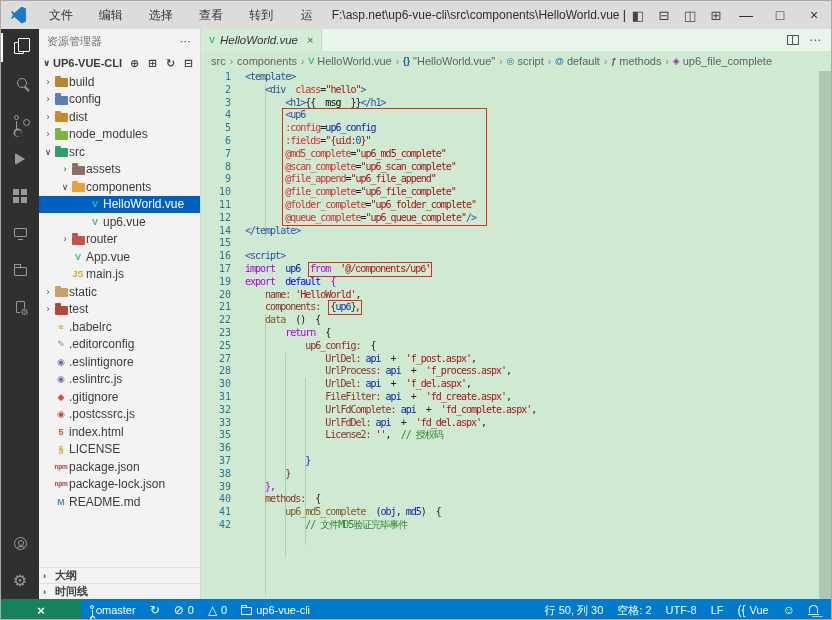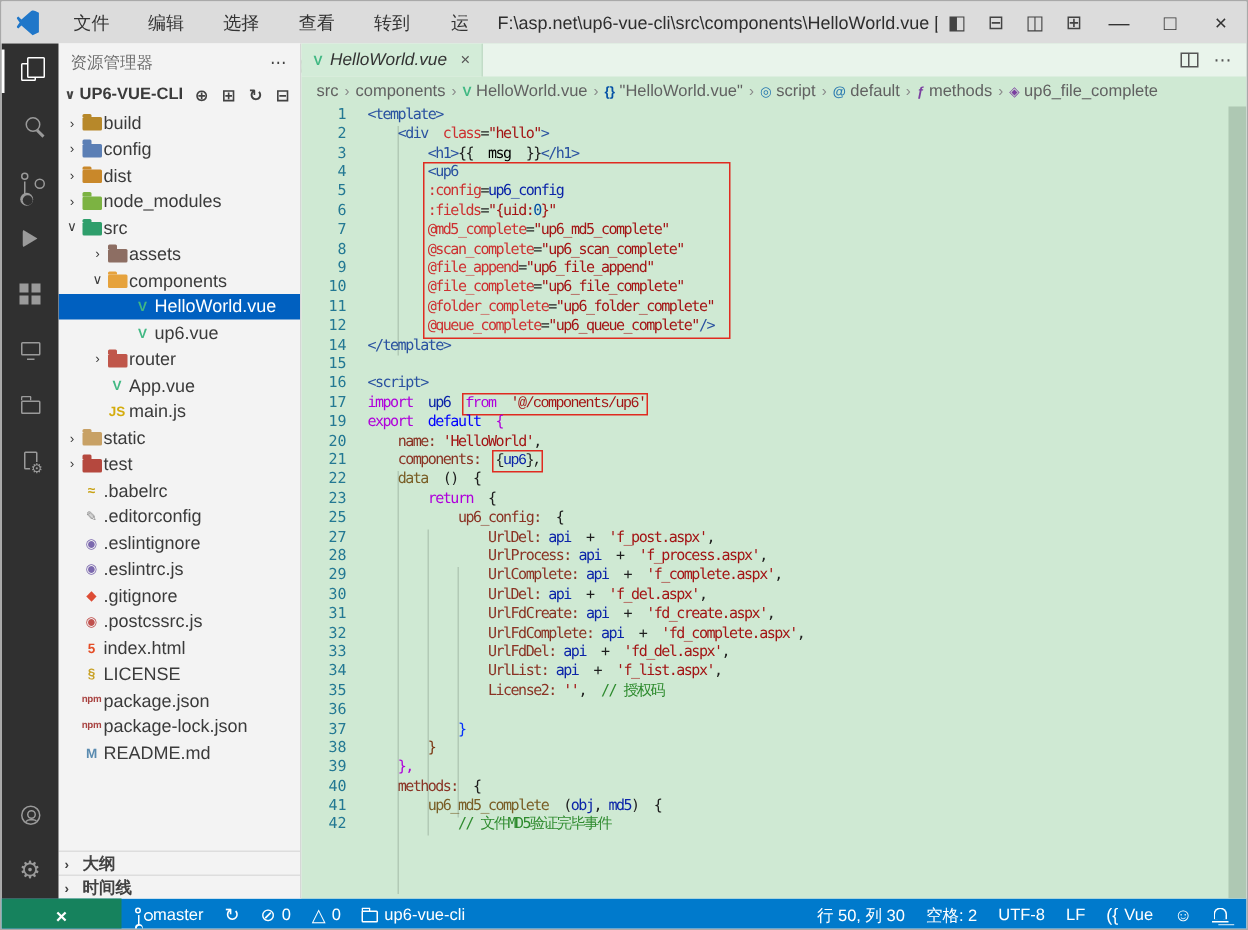--- a/index.html
+++ b/index.html
@@ -449,26 +449,24 @@
         <div class="cl"><span class="ln">16</span><span class="ctext"><span class="tk-tg">&lt;script&gt;</span></span></div>
         <div class="cl"><span class="ln">17</span><span class="ctext"><span class="tk-k1">import</span><span class="tk-pl">  </span><span class="tk-vr">up6</span><span class="tk-pl">  </span><span class="redbox"><span class="tk-k1">from</span><span class="tk-pl">  </span><span class="tk-st">'@/components/up6'</span></span></span></div>
         <div class="cl"><span class="ln">19</span><span class="ctext"><span class="tk-k1">export</span><span class="tk-pl">  </span><span class="tk-k2">default</span><span class="tk-pl">  </span><span class="tk-b3">{</span></span></div>
         <div class="cl"><span class="ln">20</span><span class="ctext"><span class="tk-pl">    </span><span class="tk-ky">name:</span><span class="tk-pl"> </span><span class="tk-st">'HelloWorld'</span><span class="tk-pl">,</span></span></div>
         <div class="cl"><span class="ln">21</span><span class="ctext"><span class="tk-pl">    </span><span class="tk-ky">components:</span><span class="tk-pl">  </span><span class="redbox"><span class="tk-pl">{</span><span class="tk-vr">up6</span><span class="tk-pl">},</span></span></span></div>
         <div class="cl"><span class="ln">22</span><span class="ctext"><span class="tk-pl">    </span><span class="tk-fn">data</span><span class="tk-pl">  ()  {</span></span></div>
         <div class="cl"><span class="ln">23</span><span class="ctext"><span class="tk-pl">        </span><span class="tk-k1">return</span><span class="tk-pl">  {</span></span></div>
         <div class="cl"><span class="ln">25</span><span class="ctext"><span class="tk-pl">            </span><span class="tk-ky">up6_config:</span><span class="tk-pl">  {</span></span></div>
         <div class="cl"><span class="ln">27</span><span class="ctext"><span class="tk-pl">                </span><span class="tk-ky">UrlDel:</span><span class="tk-pl"> </span><span class="tk-vr">api</span><span class="tk-pl">  +  </span><span class="tk-st">'f_post.aspx'</span><span class="tk-pl">,</span></span></div>
         <div class="cl"><span class="ln">28</span><span class="ctext"><span class="tk-pl">                </span><span class="tk-ky">UrlProcess:</span><span class="tk-pl"> </span><span class="tk-vr">api</span><span class="tk-pl">  +  </span><span class="tk-st">'f_process.aspx'</span><span class="tk-pl">,</span></span></div>
-        <div class="cl"><span class="ln">29</span><span class="ctext"><span class="tk-pl">                </span><span class="tk-ky">UrlComplete:</span><span class="tk-pl"> </span><span class="tk-vr">api</span><span class="tk-pl">  +  </span><span class="tk-st">'f_complete.aspx'</span><span class="tk-pl">,</span></span></div>
         <div class="cl"><span class="ln">30</span><span class="ctext"><span class="tk-pl">                </span><span class="tk-ky">UrlDel:</span><span class="tk-pl"> </span><span class="tk-vr">api</span><span class="tk-pl">  +  </span><span class="tk-st">'f_del.aspx'</span><span class="tk-pl">,</span></span></div>
-        <div class="cl"><span class="ln">31</span><span class="ctext"><span class="tk-pl">                </span><span class="tk-ky">UrlFdCreate:</span><span class="tk-pl"> </span><span class="tk-vr">api</span><span class="tk-pl">  +  </span><span class="tk-st">'fd_create.aspx'</span><span class="tk-pl">,</span></span></div>
+        <div class="cl"><span class="ln">31</span><span class="ctext"><span class="tk-pl">                </span><span class="tk-ky">FileFilter:</span><span class="tk-pl"> </span><span class="tk-vr">api</span><span class="tk-pl">  +  </span><span class="tk-st">'fd_create.aspx'</span><span class="tk-pl">,</span></span></div>
         <div class="cl"><span class="ln">32</span><span class="ctext"><span class="tk-pl">                </span><span class="tk-ky">UrlFdComplete:</span><span class="tk-pl"> </span><span class="tk-vr">api</span><span class="tk-pl">  +  </span><span class="tk-st">'fd_complete.aspx'</span><span class="tk-pl">,</span></span></div>
         <div class="cl"><span class="ln">33</span><span class="ctext"><span class="tk-pl">                </span><span class="tk-ky">UrlFdDel:</span><span class="tk-pl"> </span><span class="tk-vr">api</span><span class="tk-pl">  +  </span><span class="tk-st">'fd_del.aspx'</span><span class="tk-pl">,</span></span></div>
-        <div class="cl"><span class="ln">34</span><span class="ctext"><span class="tk-pl">                </span><span class="tk-ky">UrlList:</span><span class="tk-pl"> </span><span class="tk-vr">api</span><span class="tk-pl">  +  </span><span class="tk-st">'f_list.aspx'</span><span class="tk-pl">,</span></span></div>
         <div class="cl"><span class="ln">35</span><span class="ctext"><span class="tk-pl">                </span><span class="tk-ky">License2:</span><span class="tk-pl"> </span><span class="tk-st">''</span><span class="tk-pl">,  </span><span class="tk-cm">// 授权码</span></span></div>
         <div class="cl"><span class="ln">36</span></div>
         <div class="cl"><span class="ln">37</span><span class="ctext"><span class="tk-pl">            </span><span class="tk-b1">}</span></span></div>
         <div class="cl"><span class="ln">38</span><span class="ctext"><span class="tk-pl">        </span><span class="tk-b2">}</span></span></div>
         <div class="cl"><span class="ln">39</span><span class="ctext"><span class="tk-pl">    </span><span class="tk-b3">},</span></span></div>
         <div class="cl"><span class="ln">40</span><span class="ctext"><span class="tk-pl">    </span><span class="tk-ky">methods:</span><span class="tk-pl">  {</span></span></div>
         <div class="cl"><span class="ln">41</span><span class="ctext"><span class="tk-pl">        </span><span class="tk-fn">up6_md5_complete</span><span class="tk-pl">  (</span><span class="tk-vr">obj</span><span class="tk-pl">, </span><span class="tk-vr">md5</span><span class="tk-pl">)  {</span></span></div>
         <div class="cl"><span class="ln">42</span><span class="ctext"><span class="tk-pl">            </span><span class="tk-cm">// 文件MD5验证完毕事件</span></span></div>
         <div class="guide" style="left:64px;top:12.8px;height:153.6px;"></div>
         <div class="guide" style="left:64px;top:243.2px;height:281.6px;"></div>

